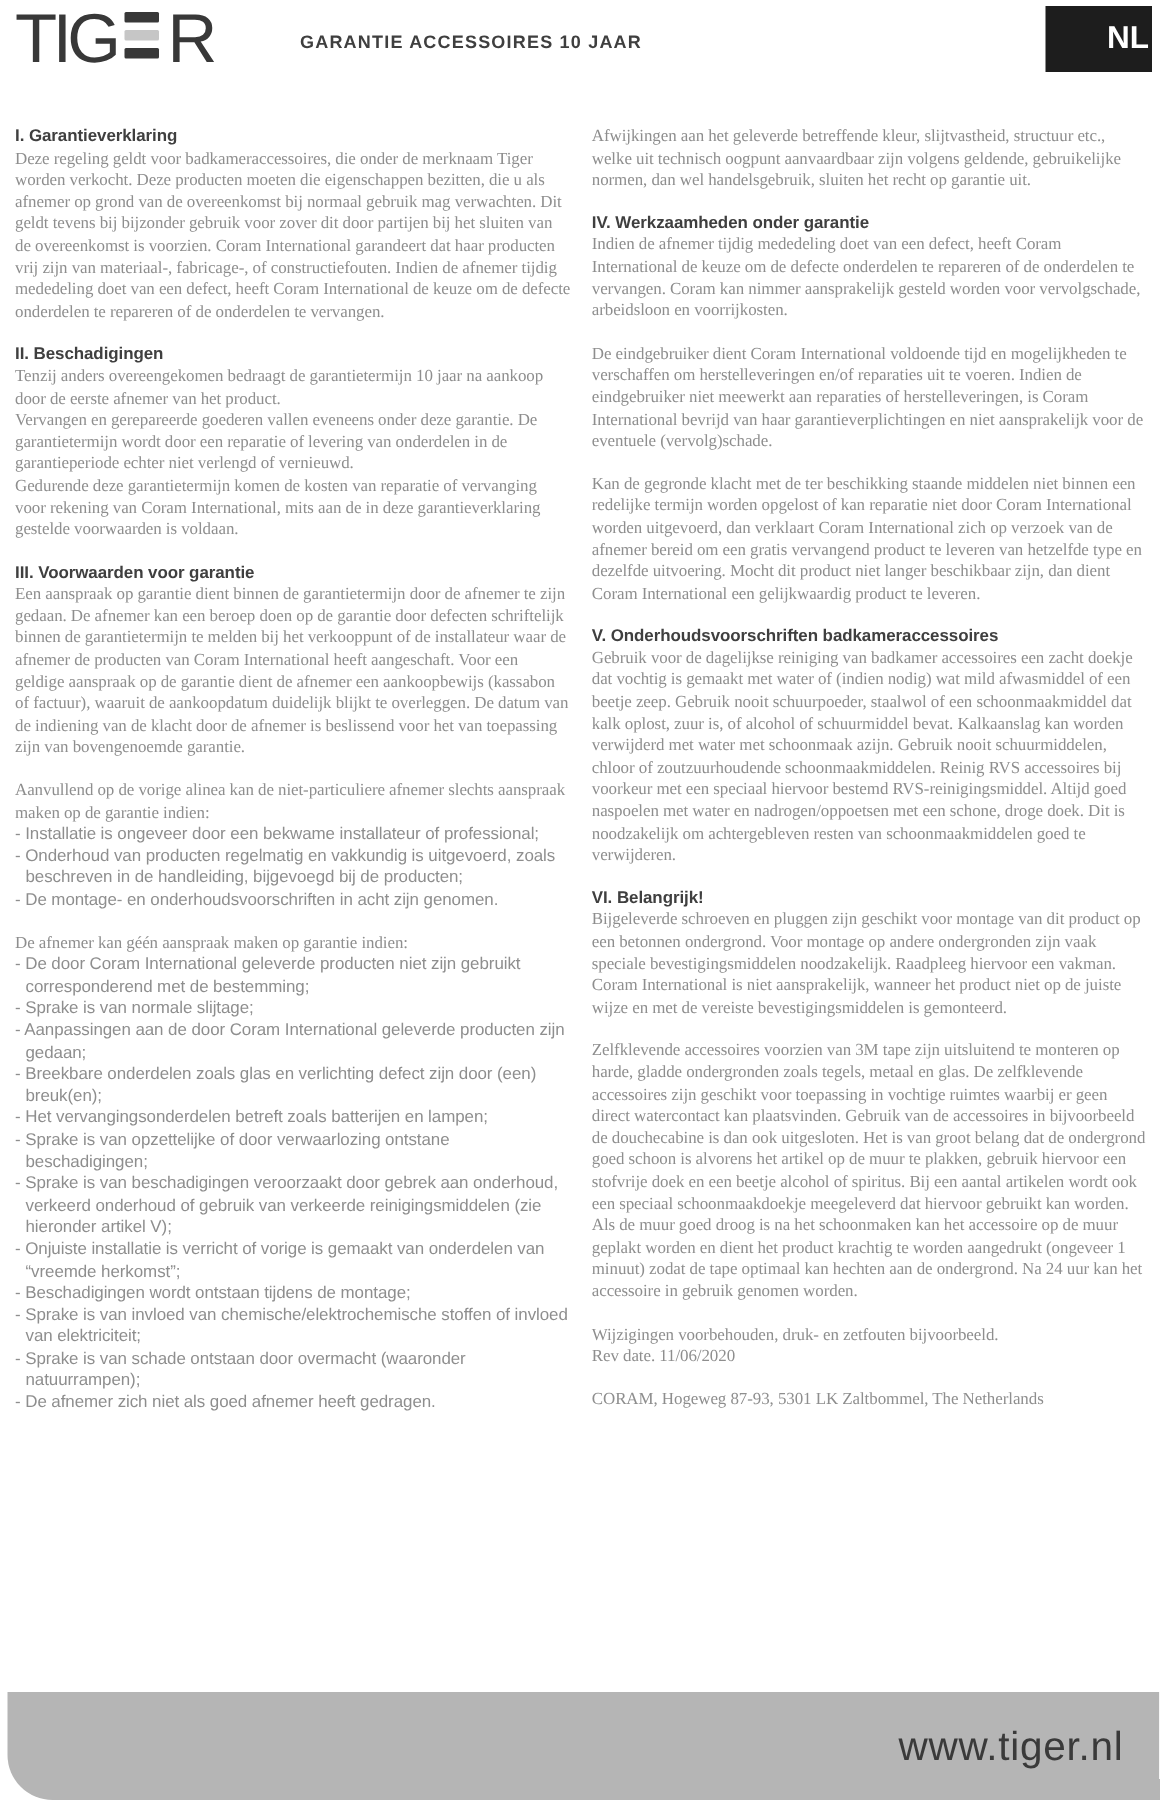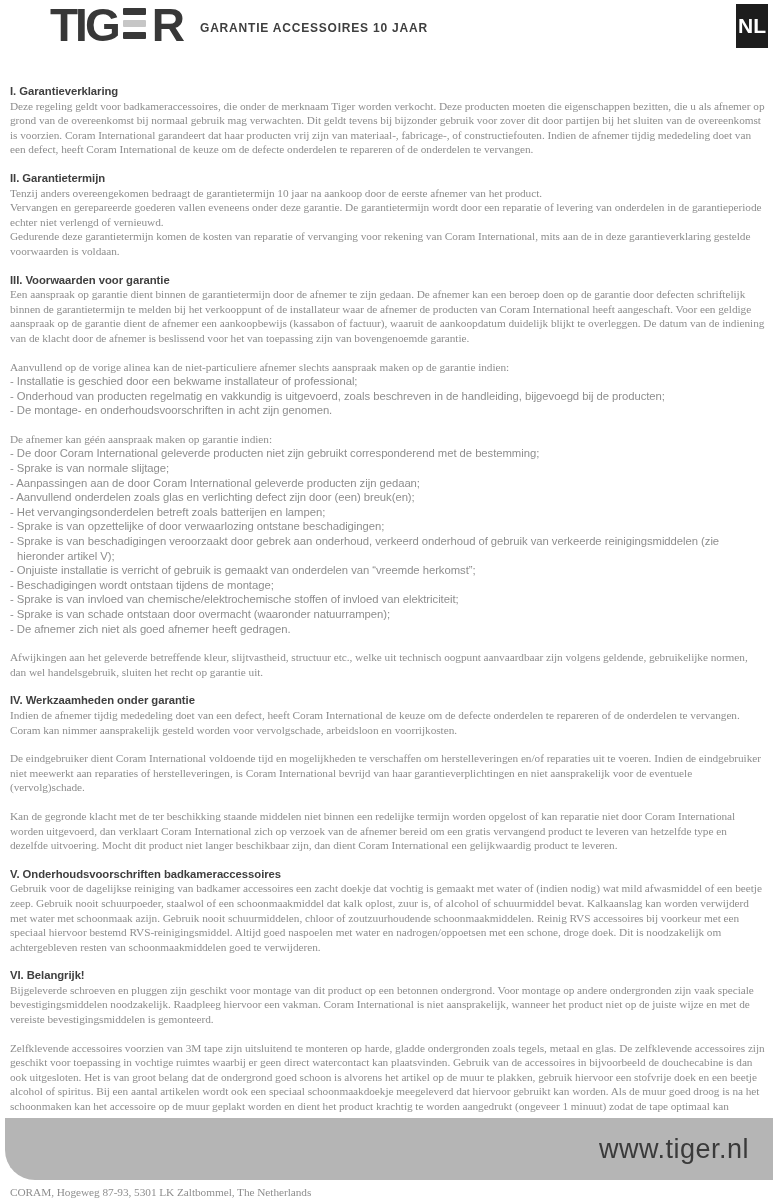--- a/index.html
+++ b/index.html
@@ -6,64 +6,63 @@
   .page {
     position:relative; width:773px; height:1200px; overflow:hidden;
     background:#ffffff;
     font-family:"Liberation Sans", sans-serif;
   }
 
   
   .logo {
     position:absolute; left:10px; top:2px;
     display:flex; align-items:flex-end; line-height:1;
-    font-weight:700; font-size:46px; letter-spacing:-3px;
+    font-weight:400; font-size:46px; letter-spacing:-3px;
     color:var(--logo-dark,#383838);
-    margin-left:40px;
   }
   .logo .lg { display:inline-block; }
   .e-bars {
     display:flex; flex-direction:column; justify-content:flex-end; gap:5px;
     margin:0 6px 9px 5px;
   }
   .e-bars .bar { width:23px; height:7px; border-radius:1px; background:var(--logo-dark,#383838); }
   .e-bars .bar.mid { background:var(--logo-light-bar,#c6c6c6); }
 
   .title {
     position:absolute; left:200px; top:21px; margin:0;
     font-size:12px; font-weight:700; letter-spacing:0.8px;
     color:var(--heading-text,#2d2d2d);
   }
 
   .nl-badge {
     position:absolute; right:5px; top:4px; width:32px; height:44px;
     background:var(--badge-bg,#1d1d1d); color:var(--badge-text,#ffffff);
     font-weight:700; font-size:21px;
-    display:flex; align-items:center; justify-content:center;
+    display:flex; align-items:center; justify-content:center;padding-left:39px;
   }
 
   
   .columns {
     position:absolute; top:84px; left:10px; right:8px;
-    display:flex; gap:14px;flex-direction:column;
+    display:flex; gap:14px;
   }
   .col { flex:1 1 0; min-width:0; font-size:11.3px; line-height:14.6px;
          color:var(--body-text,#8e8e8e); letter-spacing:-0.05px; }
   .doc-section + .doc-section { margin-top:14px; }
   .doc-section h2 { font-size:inherit; line-height:inherit; font-weight:700;
                     color:var(--heading-text,#3f3f3f); margin:0; }
   .doc-section p { margin:0;font-family:Liberation Serif, serif; }
   .doc-section p.gap, .doc-section ul.gap { margin-top:14px; }
   .doc-section ul { margin:0; padding:0; list-style:none; }
   .doc-section li { padding-left:7px; text-indent:-7px; }
   .doc-section li::before { content:"- "; }
 
   
   .band {
-    position:absolute; left:5px; right:0; bottom:20px; height:62px;
+    position:absolute; left:5px; right:0; bottom:0; height:72px;
     background:var(--footer-band,#b5b5b5);
     border-bottom-left-radius:30px;
     display:flex; align-items:center; justify-content:flex-end;
     padding-right:24px; box-sizing:border-box;
   }
   .site { font-size:27px; letter-spacing:0.5px; color:var(--footer-text,#3a3a3a); }
 </style>
 </head>
 <body>
 
@@ -83,44 +82,44 @@
     <div class="nl-badge">NL</div>
   </header>
 
   <main class="columns">
     <div class="col">
         <section class="doc-section">
           <h2>I. Garantieverklaring</h2>
           <p>Deze regeling geldt voor badkameraccessoires, die onder de merknaam Tiger worden verkocht. Deze producten moeten die eigenschappen bezitten, die u als afnemer op grond van de overeenkomst bij normaal gebruik mag verwachten. Dit geldt tevens bij bijzonder gebruik voor zover dit door partijen bij het sluiten van de overeenkomst is voorzien. Coram International garandeert dat haar producten vrij zijn van materiaal-, fabricage-, of constructiefouten. Indien de afnemer tijdig mededeling doet van een defect, heeft Coram International de keuze om de defecte onderdelen te repareren of de onderdelen te vervangen.</p>
         </section>
         <section class="doc-section">
-          <h2>II. Garantietermijn</h2>
+          <h2>II. Beschadigingen</h2>
           <p>Tenzij anders overeengekomen bedraagt de garantietermijn 10 jaar na aankoop door de eerste afnemer van het product.</p>
           <p>Vervangen en gerepareerde goederen vallen eveneens onder deze garantie. De garantietermijn wordt door een reparatie of levering van onderdelen in de garantieperiode echter niet verlengd of vernieuwd.</p>
           <p>Gedurende deze garantietermijn komen de kosten van reparatie of vervanging voor rekening van Coram International, mits aan de in deze garantieverklaring gestelde voorwaarden is voldaan.</p>
         </section>
         <section class="doc-section">
           <h2>III. Voorwaarden voor garantie</h2>
           <p>Een aanspraak op garantie dient binnen de garantietermijn door de afnemer te zijn gedaan. De afnemer kan een beroep doen op de garantie door defecten schriftelijk binnen de garantietermijn te melden bij het verkooppunt of de installateur waar de afnemer de producten van Coram International heeft aangeschaft. Voor een geldige aanspraak op de garantie dient de afnemer een aankoopbewijs (kassabon of factuur), waaruit de aankoopdatum duidelijk blijkt te overleggen. De datum van de indiening van de klacht door de afnemer is beslissend voor het van toepassing zijn van bovengenoemde garantie.</p>
           <p class="gap">Aanvullend op de vorige alinea kan de niet-particuliere afnemer slechts aanspraak maken op de garantie indien:</p>
           <ul>
-            <li>Installatie is geschied door een bekwame installateur of professional;</li>
+            <li>Installatie is ongeveer door een bekwame installateur of professional;</li>
             <li>Onderhoud van producten regelmatig en vakkundig is uitgevoerd, zoals beschreven in de handleiding, bijgevoegd bij de producten;</li>
             <li>De montage- en onderhoudsvoorschriften in acht zijn genomen.</li>
           </ul>
           <p class="gap">De afnemer kan géén aanspraak maken op garantie indien:</p>
           <ul>
             <li>De door Coram International geleverde producten niet zijn gebruikt corresponderend met de bestemming;</li>
             <li>Sprake is van normale slijtage;</li>
             <li>Aanpassingen aan de door Coram International geleverde producten zijn gedaan;</li>
-            <li>Aanvullend onderdelen zoals glas en verlichting defect zijn door (een) breuk(en);</li>
+            <li>Breekbare onderdelen zoals glas en verlichting defect zijn door (een) breuk(en);</li>
             <li>Het vervangingsonderdelen betreft zoals batterijen en lampen;</li>
             <li>Sprake is van opzettelijke of door verwaarlozing ontstane beschadigingen;</li>
             <li>Sprake is van beschadigingen veroorzaakt door gebrek aan onderhoud, verkeerd onderhoud of gebruik van verkeerde reinigingsmiddelen (zie hieronder artikel V);</li>
-            <li>Onjuiste installatie is verricht of gebruik is gemaakt van onderdelen van “vreemde herkomst”;</li>
+            <li>Onjuiste installatie is verricht of vorige is gemaakt van onderdelen van “vreemde herkomst”;</li>
             <li>Beschadigingen wordt ontstaan tijdens de montage;</li>
             <li>Sprake is van invloed van chemische/elektrochemische stoffen of invloed van elektriciteit;</li>
             <li>Sprake is van schade ontstaan door overmacht (waaronder natuurrampen);</li>
             <li>De afnemer zich niet als goed afnemer heeft gedragen.</li>
           </ul>
         </section>
       </div>
     <div class="col">
         <section class="doc-section">
           <p>Afwijkingen aan het geleverde betreffende kleur, slijtvastheid, structuur etc., welke uit technisch oogpunt aanvaardbaar zijn volgens geldende, gebruikelijke normen, dan wel handelsgebruik, sluiten het recht op garantie uit.</p>

